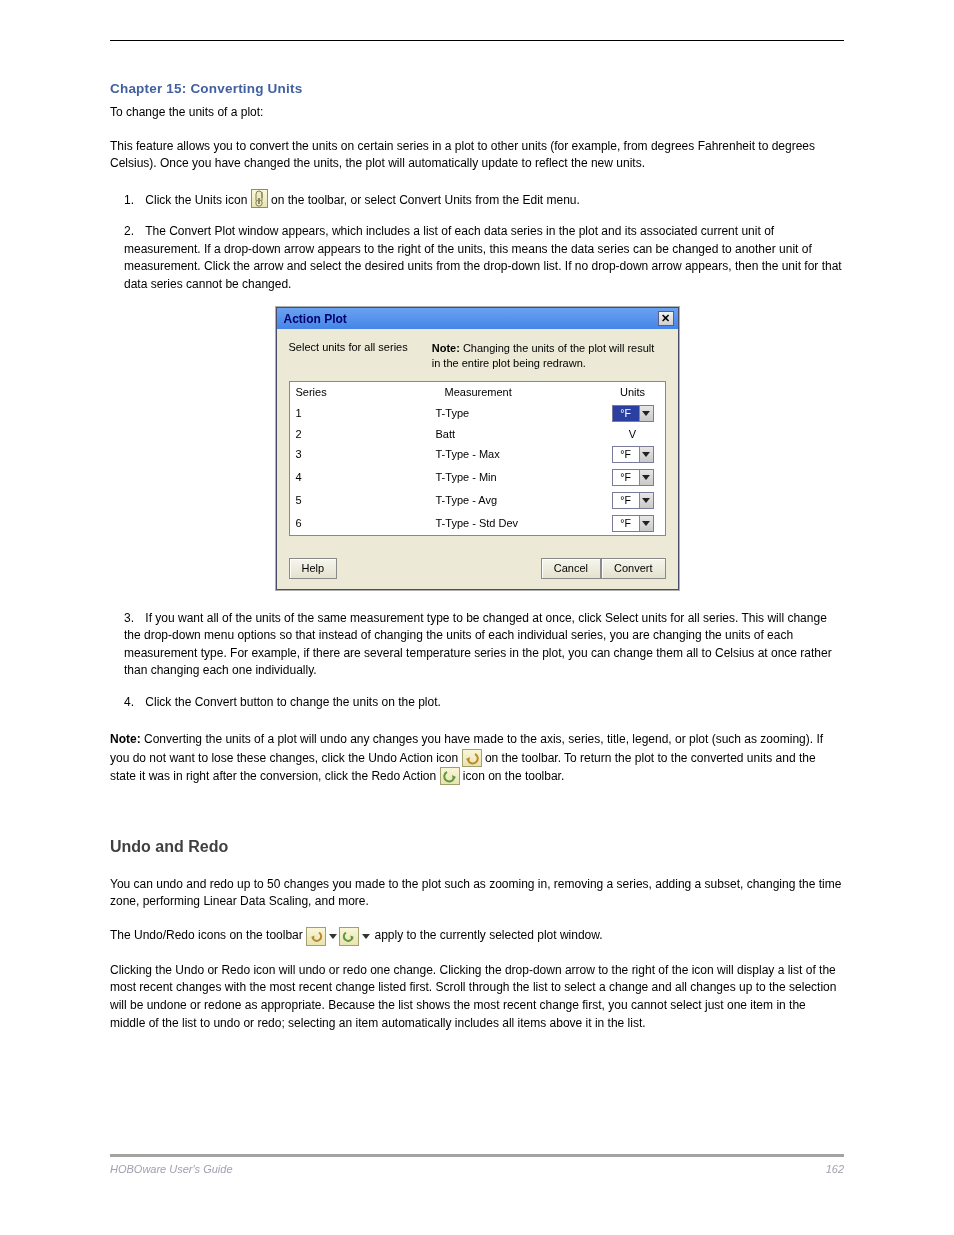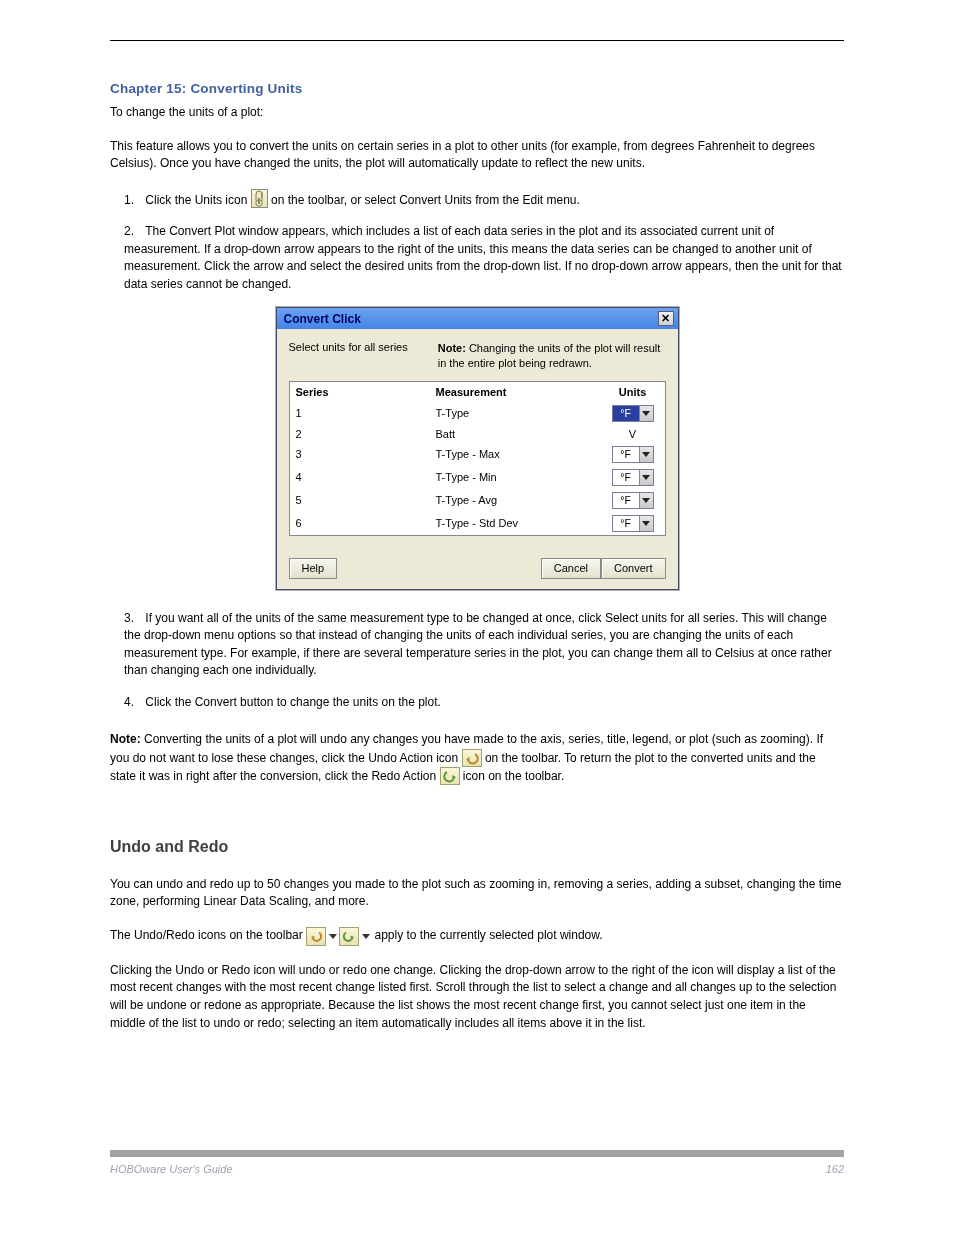--- a/index.html
+++ b/index.html
@@ -78,34 +78,34 @@
     width: 16px; height: 15px;
     background: linear-gradient(#f2f2f2,#d0d0d0);
     border: 1px solid #5c5c7c;
     display: flex; align-items: center; justify-content: center;
     cursor: pointer;
     font-family: Arial, sans-serif;
     font-size: 11px; font-weight: bold; color: #000;
   }
   .dlg-body { padding: 12px 12px 10px 12px; }
   .dlg-toprow {
-    display: flex; gap: 30px; margin-bottom: 10px; align-items:flex-start;
+    display: flex; gap: 24px; margin-bottom: 10px; align-items:flex-start;
   }
   .dlg-toprow .note { flex:1; line-height:1.35; }
   .series-table {
     border: 1px solid #868a8e;
     background: #fff;
     width: 100%;
   }
   .series-header-row, .series-row {
     display: flex;
     align-items: center;
     padding: 3px 6px 3px 6px;
   }
-  .series-header-row { font-weight: bold; padding-top:4px; padding-bottom:4px; }
+  .series-header-row { font-weight: normal; padding-top:4px; padding-bottom:4px;gap:9px; }
   .col-series { width: 140px; }
   .col-meas { flex: 1; }
   .col-units { width: 52px; text-align: center; }
   .units-dd {
     display: inline-flex; align-items: center;
     border: 1px solid #7a7a9a;
     height: 17px;
     width: 42px;
     font-size: 10.5px;
     background: #fff;
@@ -153,21 +153,21 @@
     display:flex; align-items:center; justify-content:center;
   }
   .ur-pair .dd {
     width: 11px; height: 19px;
     display:flex; align-items:center; justify-content:center;
   }
   .footer {
     position: absolute;
     bottom: 60px;
     left: 110px; right: 110px;
-    border-top: 7px solid #a3a3a3;
+    border-top: 3px solid #a3a3a3;
     padding-top: 6px;
     display: flex;
     justify-content: space-between;
     color: #a0a0b0;
     font-size: 11px;
     font-style: italic;
   }
 </style>
 </head>
 <body>
@@ -198,21 +198,21 @@
     <span> on the toolbar, or select Convert Units from the Edit menu.</span>
   </div>
   <div class="step">
     <span class="num">2.</span>
     <span>The Convert Plot window appears, which includes a list of each data series in the plot and its associated current unit of measurement. If a drop-down arrow appears to the right of the units, this means the data series can be changed to another unit of measurement. Click the arrow and select the desired units from the drop-down list. If no drop-down arrow appears, then the unit for that data series cannot be changed.</span>
   </div>
 </div>
 
 <div class="dialog">
   <div class="dlg-titlebar">
-    <span>Convert Click</span>
+    <span>Action Plot</span>
     <span class="dlg-close">✕</span>
   </div>
   <div class="dlg-body">
     <div class="dlg-toprow">
       <a href="#" style="color:#000; text-decoration:none;">Select units for all series</a>
       <div class="note">
         <b>Note:</b> <span>Changing the units of the plot will result in the entire plot being redrawn.</span>
       </div>
     </div>
     <div class="series-table">

